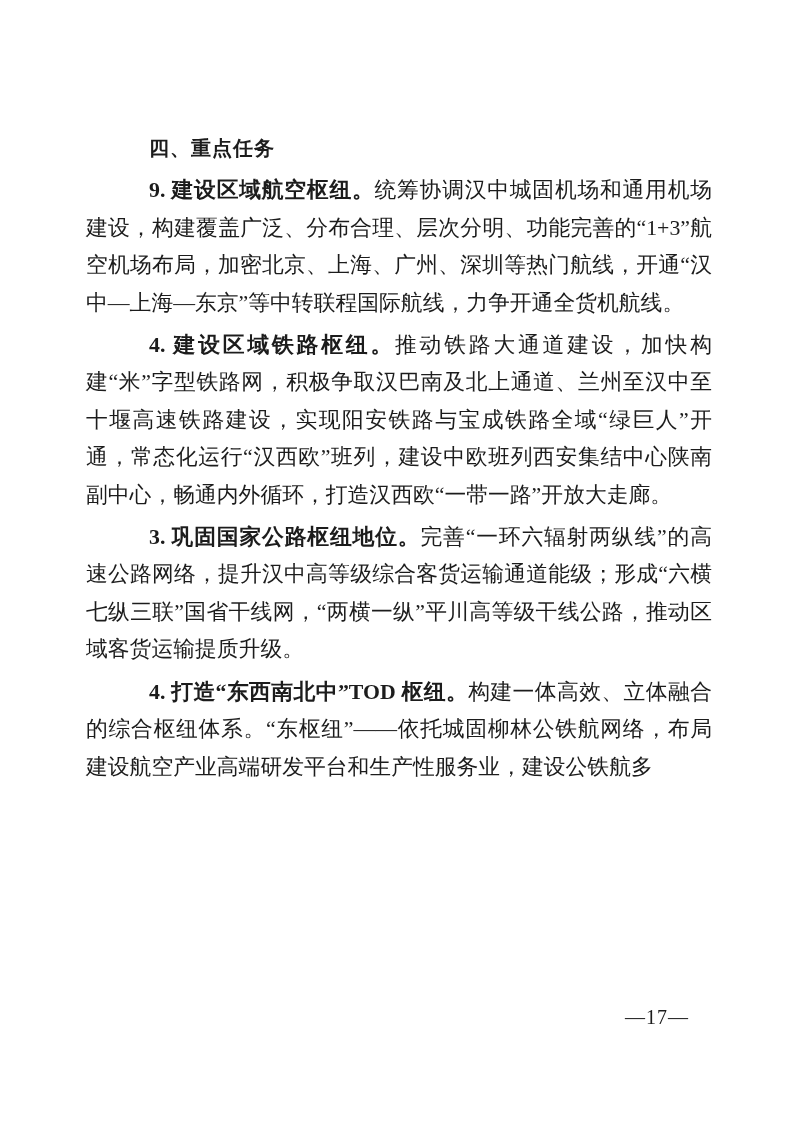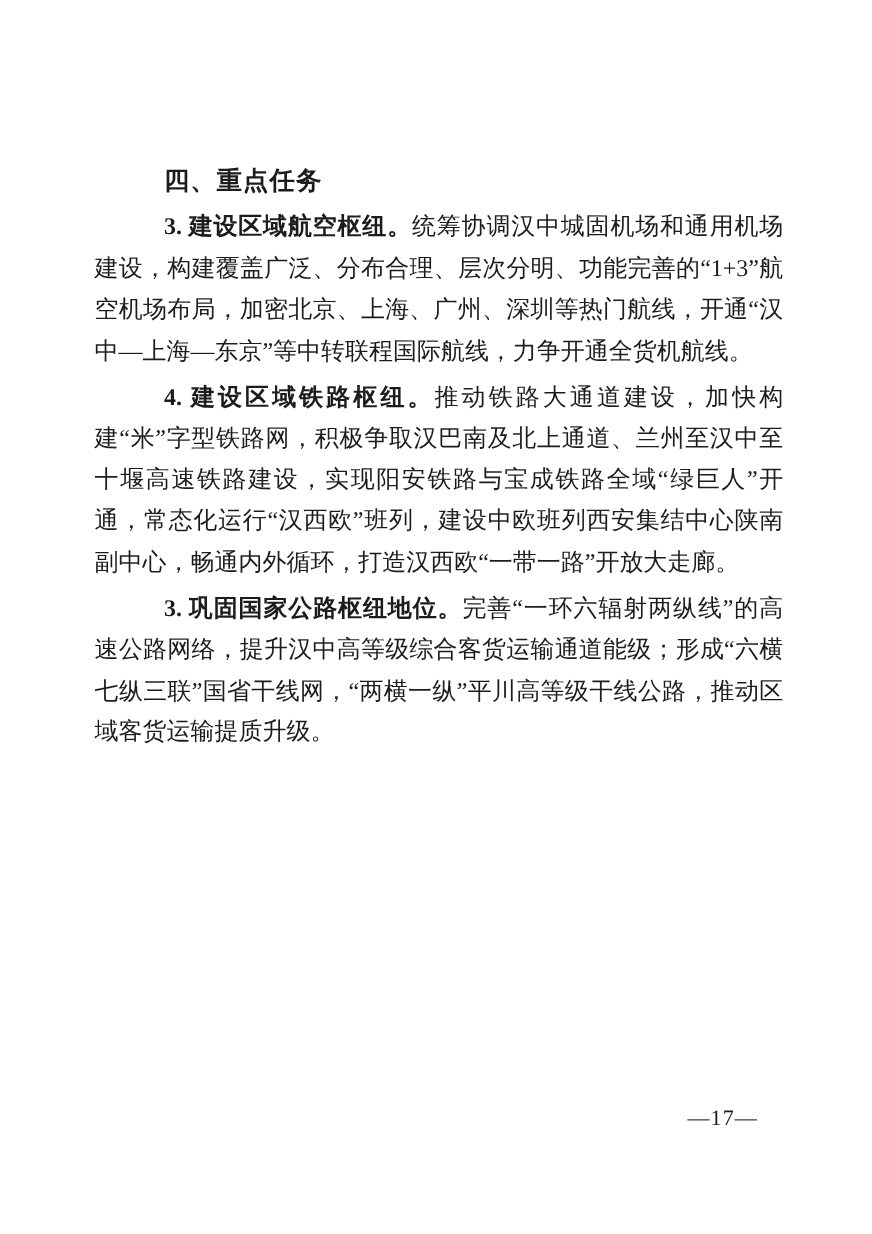--- a/index.html
+++ b/index.html
@@ -19,24 +19,24 @@
   }
   .content {
     position: absolute;
     left: 86px;
     top: 130px;
     width: 626px;
   }
   .heading {
     font-family: "Liberation Sans", "DejaVu Sans", sans-serif;
     font-weight: bold;
-    font-size: 23px;
+    font-size: 20px;
     line-height: 37.4px;
     text-indent: 63px;
-    margin: 16px 0 4px 0;
+    margin: 0 0 4px 0;
     letter-spacing: 1px;
   }
   .para {
     margin: 0;
     font-size: 21.8px;
     line-height: 37.4px;
     text-align: justify;
     text-indent: 63px;
     word-break: break-word;
   }
@@ -60,19 +60,20 @@
     color: #1c1c1c;
   }
 </style>
 </head>
 <body>
 
 <div class="page">
   <div class="content">
     <h2 class="heading">四、重点任务</h2>
     <div id="paragraphs">
-        <p class="para numbered"><span class="run bold">3. 建设区域航空枢纽。</span><span class="run">统筹协调汉中城固机场和通用机场建设，构建覆盖广泛、分布合理、层次分明、功能完善的“1+3”航空机场布局，加密北京、上海、广州、深圳等热门航线，开通“汉中—上海—东京”等中转联程国际航线，力争开通全货机航线。</span></p>
+        <p class="para numbered"><span class="run bold">9. 建设区域航空枢纽。</span><span class="run">统筹协调汉中城固机场和通用机场建设，构建覆盖广泛、分布合理、层次分明、功能完善的“1+3”航空机场布局，加密北京、上海、广州、深圳等热门航线，开通“汉中—上海—东京”等中转联程国际航线，力争开通全货机航线。</span></p>
         <p class="para numbered"><span class="run bold">4. 建设区域铁路枢纽。</span><span class="run">推动铁路大通道建设，加快构建“米”字型铁路网，积极争取汉巴南及北上通道、兰州至汉中至十堰高速铁路建设，实现阳安铁路与宝成铁路全域“绿巨人”开通，常态化运行“汉西欧”班列，建设中欧班列西安集结中心陕南副中心，畅通内外循环，打造汉西欧“一带一路”开放大走廊。</span></p>
         <p class="para numbered"><span class="run bold">3. 巩固国家公路枢纽地位。</span><span class="run">完善“一环六辐射两纵线”的高速公路网络，提升汉中高等级综合客货运输通道能级；形成“六横七纵三联”国省干线网，“两横一纵”平川高等级干线公路，推动区域客货运输提质升级。</span></p>
+        <p class="para numbered"><span class="run bold">4. 打造“东西南北中”TOD 枢纽。</span><span class="run">构建一体高效、立体融合的综合枢纽体系。“东枢纽”——依托城固柳林公铁航网络，布局建设航空产业高端研发平台和生产性服务业，建设公铁航多</span></p>
       </div>
   </div>
   <div class="pageno">—17—</div>
 </div>
 
 </body></html>

